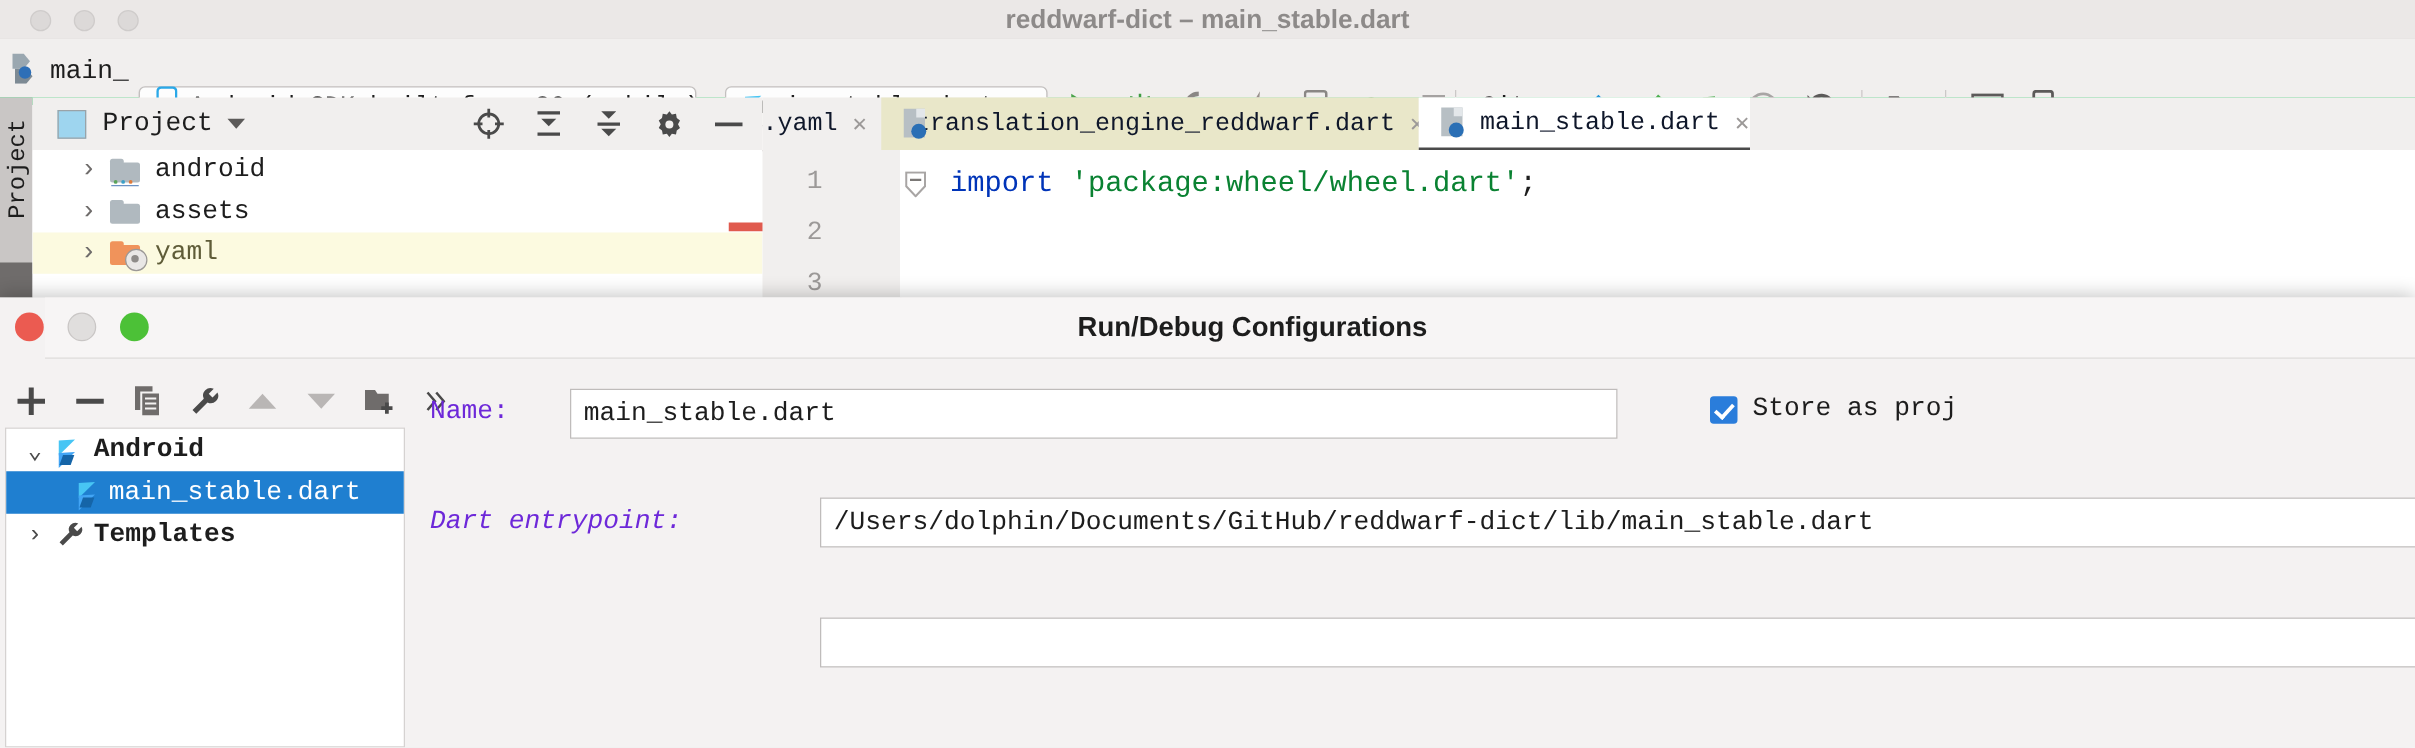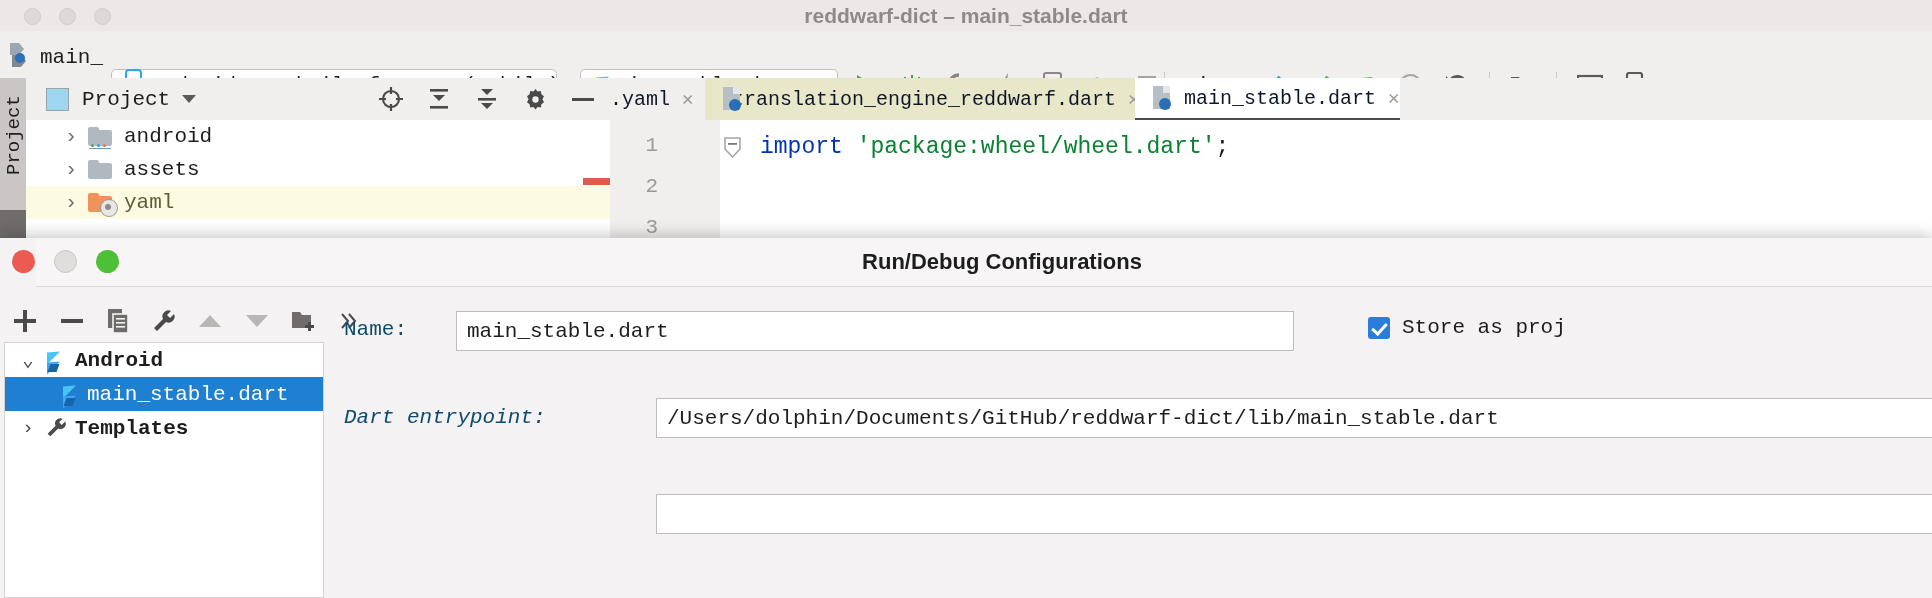--- a/index.html
+++ b/index.html
@@ -118,21 +118,21 @@
   .dlg-toolbar{position:absolute;left:12px;top:63px;width:310px;height:40px;display:flex;align-items:center;gap:21px;}
   .dlg-tree{position:absolute;left:4px;top:104px;width:320px;height:256px;background:#fff;border:1px solid #d5d2d1;box-sizing:border-box;}
   .dtrow{height:34px;display:flex;align-items:center;padding-left:14px;box-sizing:border-box;}
   .dtrow .ar{width:18px;text-align:center;color:#4a4a4a;font-size:19px;}
   .dtrow .t{font-size:21px;color:#1d1d1d;font-weight:bold;margin-left:8px;}
   .dtrow.sel{background:#1f7fd0;}
   .dtrow.sel .t{color:#fff;font-weight:normal;}
   .dtrow.child{padding-left:56px;}
   .dlg-body{position:absolute;left:332px;top:56px;right:0;bottom:0;}
   .frow{position:absolute;display:flex;align-items:center;}
-  .flabel{font-size:21px;color:#0c4a6e;}
+  .flabel{font-size:21px;color:#6d28d9;}
   .finput{
     background:#fff;border:1px solid #bfbcbb;box-sizing:border-box;height:40px;
     display:flex;align-items:center;padding:0 10px;font-size:21px;color:#1d1d1d;
     white-space:nowrap;overflow:hidden;
   }
   .hint{position:absolute;font-size:20px;color:#918e8d;}
   .cbrow{position:absolute;display:flex;align-items:center;gap:12px;}
   .cbox{width:22px;height:22px;border-radius:3px;background:#2a7ddb;position:relative;}
   .cbox::after{content:"";position:absolute;left:7px;top:3px;width:6px;height:12px;border:solid #fff;border-width:0 3px 3px 0;transform:rotate(42deg);}
   .cblbl{font-size:21px;color:#1d1d1d;white-space:nowrap;}

